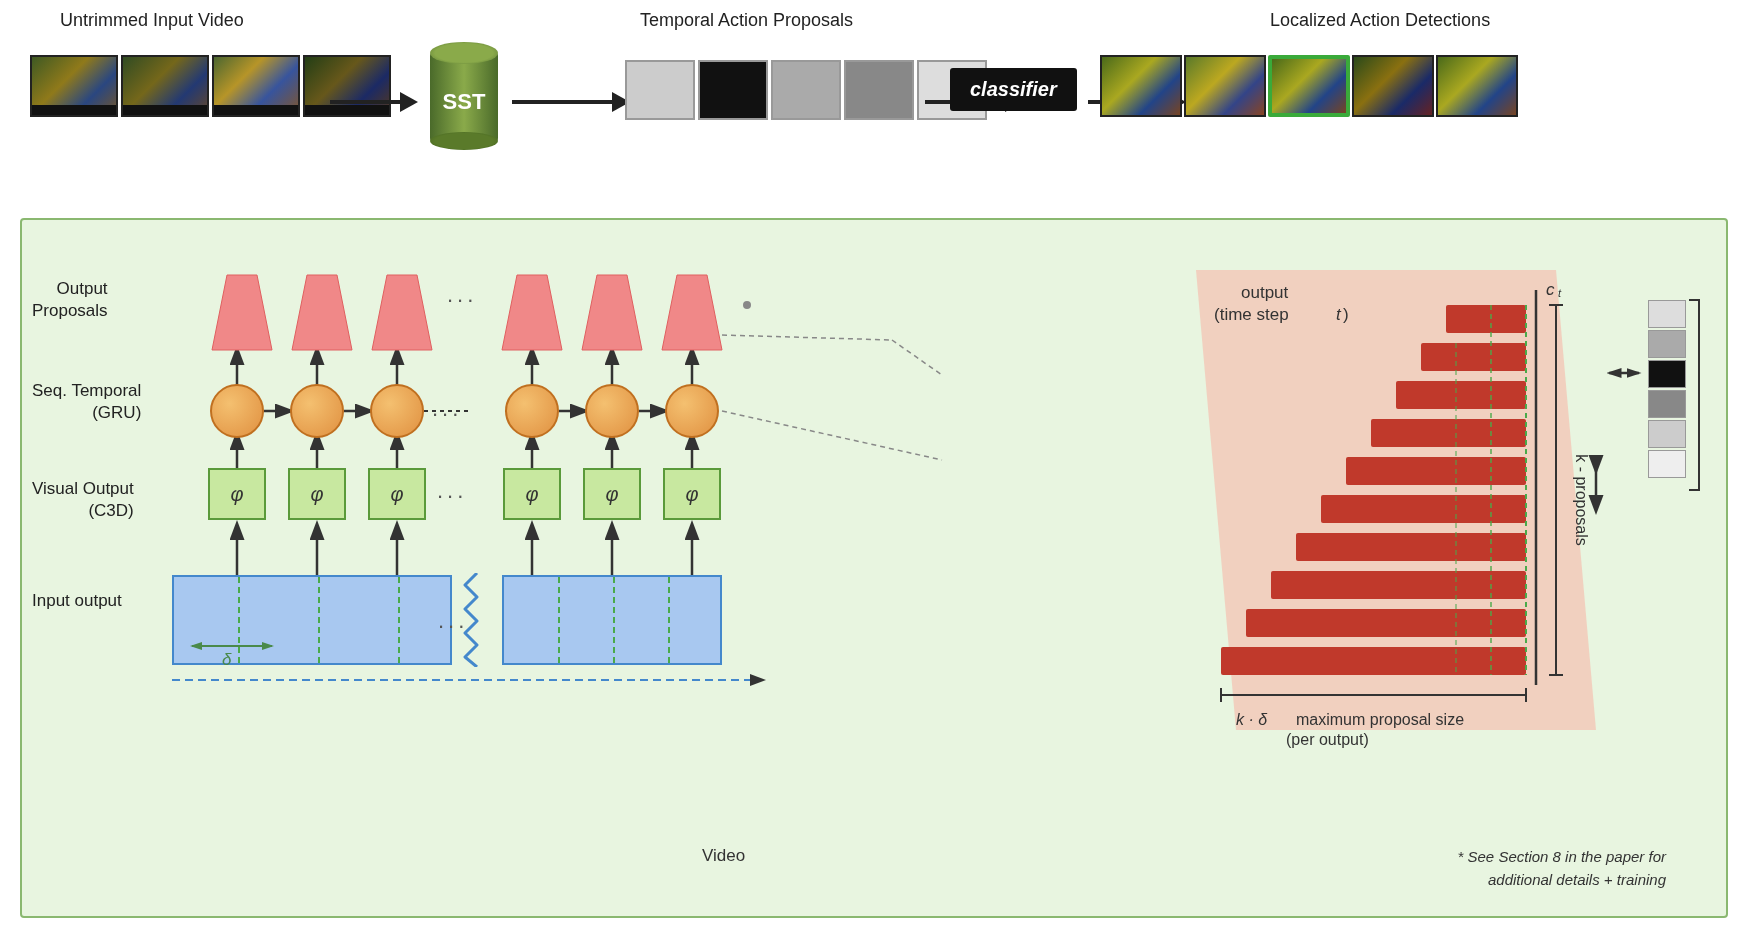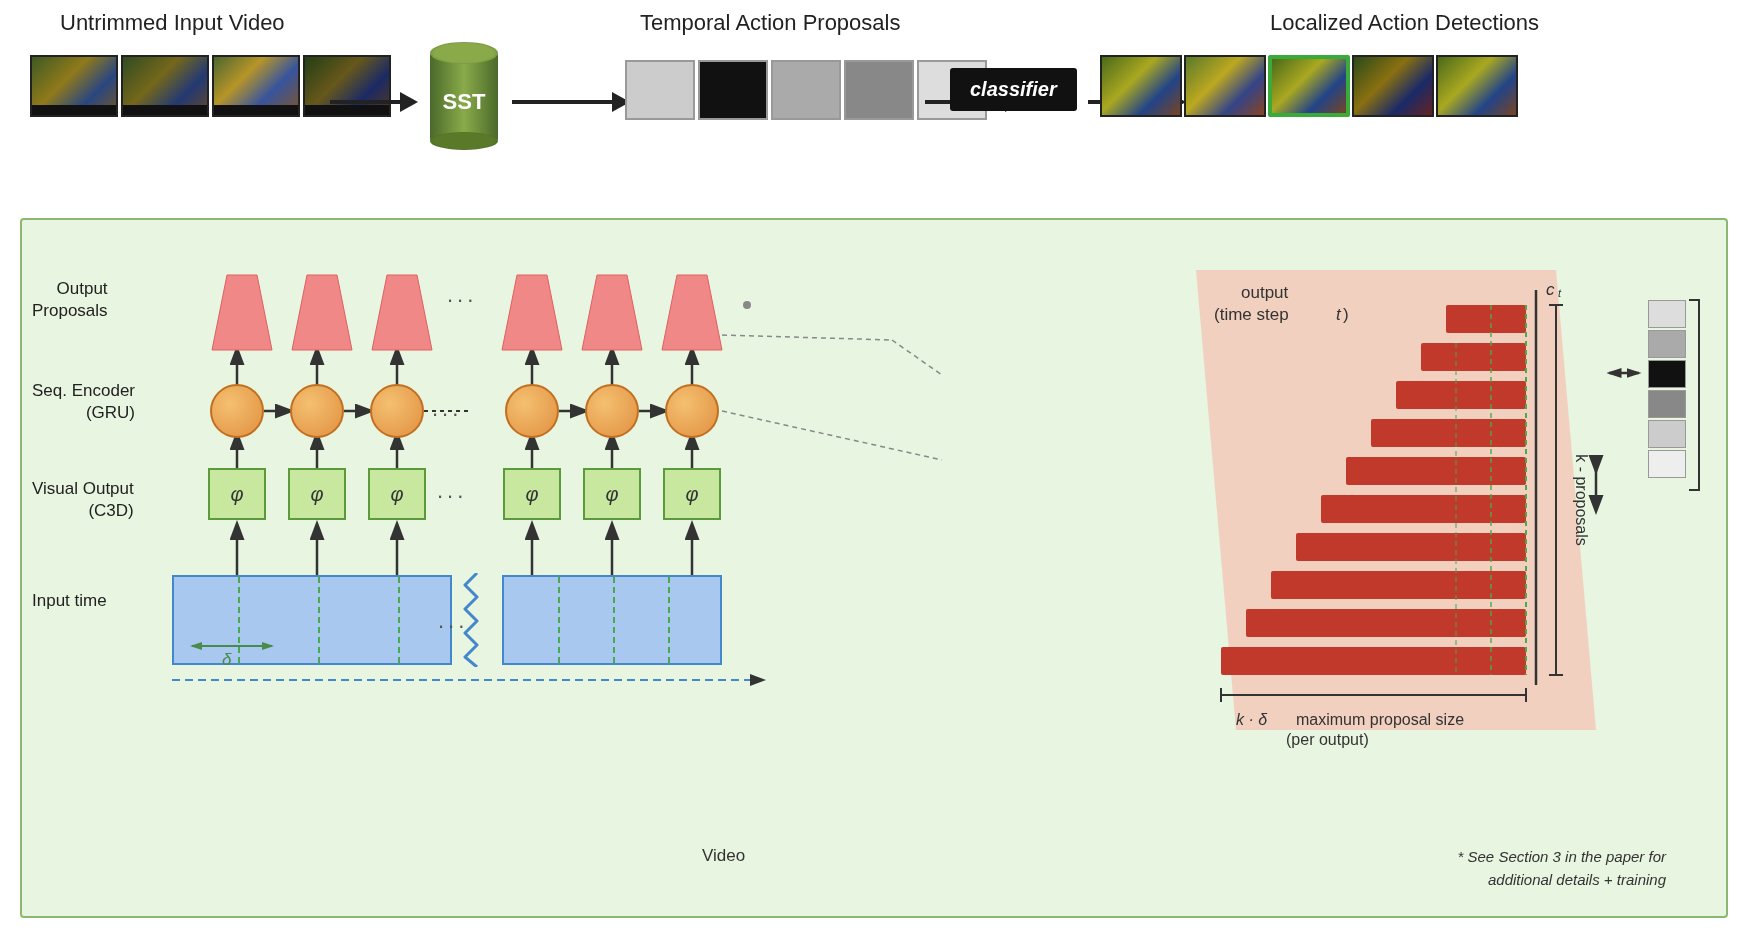--- a/index.html
+++ b/index.html
@@ -16,21 +16,21 @@
     .top-section {
       display: flex;
       align-items: center;
       justify-content: space-between;
       padding: 18px 40px 10px 40px;
       position: relative;
       height: 220px;
     }
 
     .top-label {
-      font-size: 22px;
+      font-size: 18px;
       font-weight: 400;
       color: #222;
       text-align: center;
       position: absolute;
     }
 
     .label-input { top: 10px; left: 60px; }
     .label-proposals { top: 10px; left: 640px; }
     .label-detections { top: 10px; left: 1270px; }
 
@@ -413,29 +413,29 @@
     <line x1="870" y1="120" x2="920" y2="155" stroke="#888" stroke-width="1.5" stroke-dasharray="5,4"></line>
 
     <line x1="700" y1="191" x2="920" y2="240" stroke="#888" stroke-width="1.5" stroke-dasharray="5,4"></line>
   </svg>
 
   <div class="diagram-label" style="left:10px; top:58px;">
     <span>Output</span><br>
     <span>Proposals</span>
   </div>
   <div class="diagram-label" style="left:10px; top:160px;">
-    <span>Seq. Encoder</span><br>
+    <span>Seq. Temporal</span><br>
     <span>(GRU)</span>
   </div>
   <div class="diagram-label" style="left:10px; top:258px;">
     <span>Visual Output</span><br>
     <span>(C3D)</span>
   </div>
   <div class="diagram-label" style="left:10px; top:370px;">
-    <span>Input time</span>
+    <span>Input output</span>
   </div>
 
   <svg style="position:absolute;top:55px;left:185px;width:240px;height:75px;overflow:visible;">
 
     <polygon points="5,75 20,0 50,0 65,75" fill="#f08888" stroke="#e06060" stroke-width="1"></polygon>
 
     <polygon points="85,75 100,0 130,0 145,75" fill="#f08888" stroke="#e06060" stroke-width="1"></polygon>
 
     <polygon points="165,75 180,0 210,0 225,75" fill="#f08888" stroke="#e06060" stroke-width="1"></polygon>
   </svg>
@@ -602,17 +602,17 @@
           <marker id="dah2" markerWidth="6" markerHeight="6" refX="1" refY="2" orient="auto">
               <polygon points="6 0, 0 2, 6 4" fill="#333"></polygon>
             </marker>
         </defs>
         <line x1="5" y1="15" x2="35" y2="15" stroke="#333" stroke-width="2.5" marker-end="url(#dah1)" marker-start="url(#dah2)"></line>
       </svg>
     </div>
   </div>
 
   <div class="footnote">
-    <span>* See Section 3 in the paper for</span><br>
+    <span>* See Section 8 in the paper for</span><br>
     <span>additional details + training</span>
   </div>
 
 </div>
 
 </body></html>

